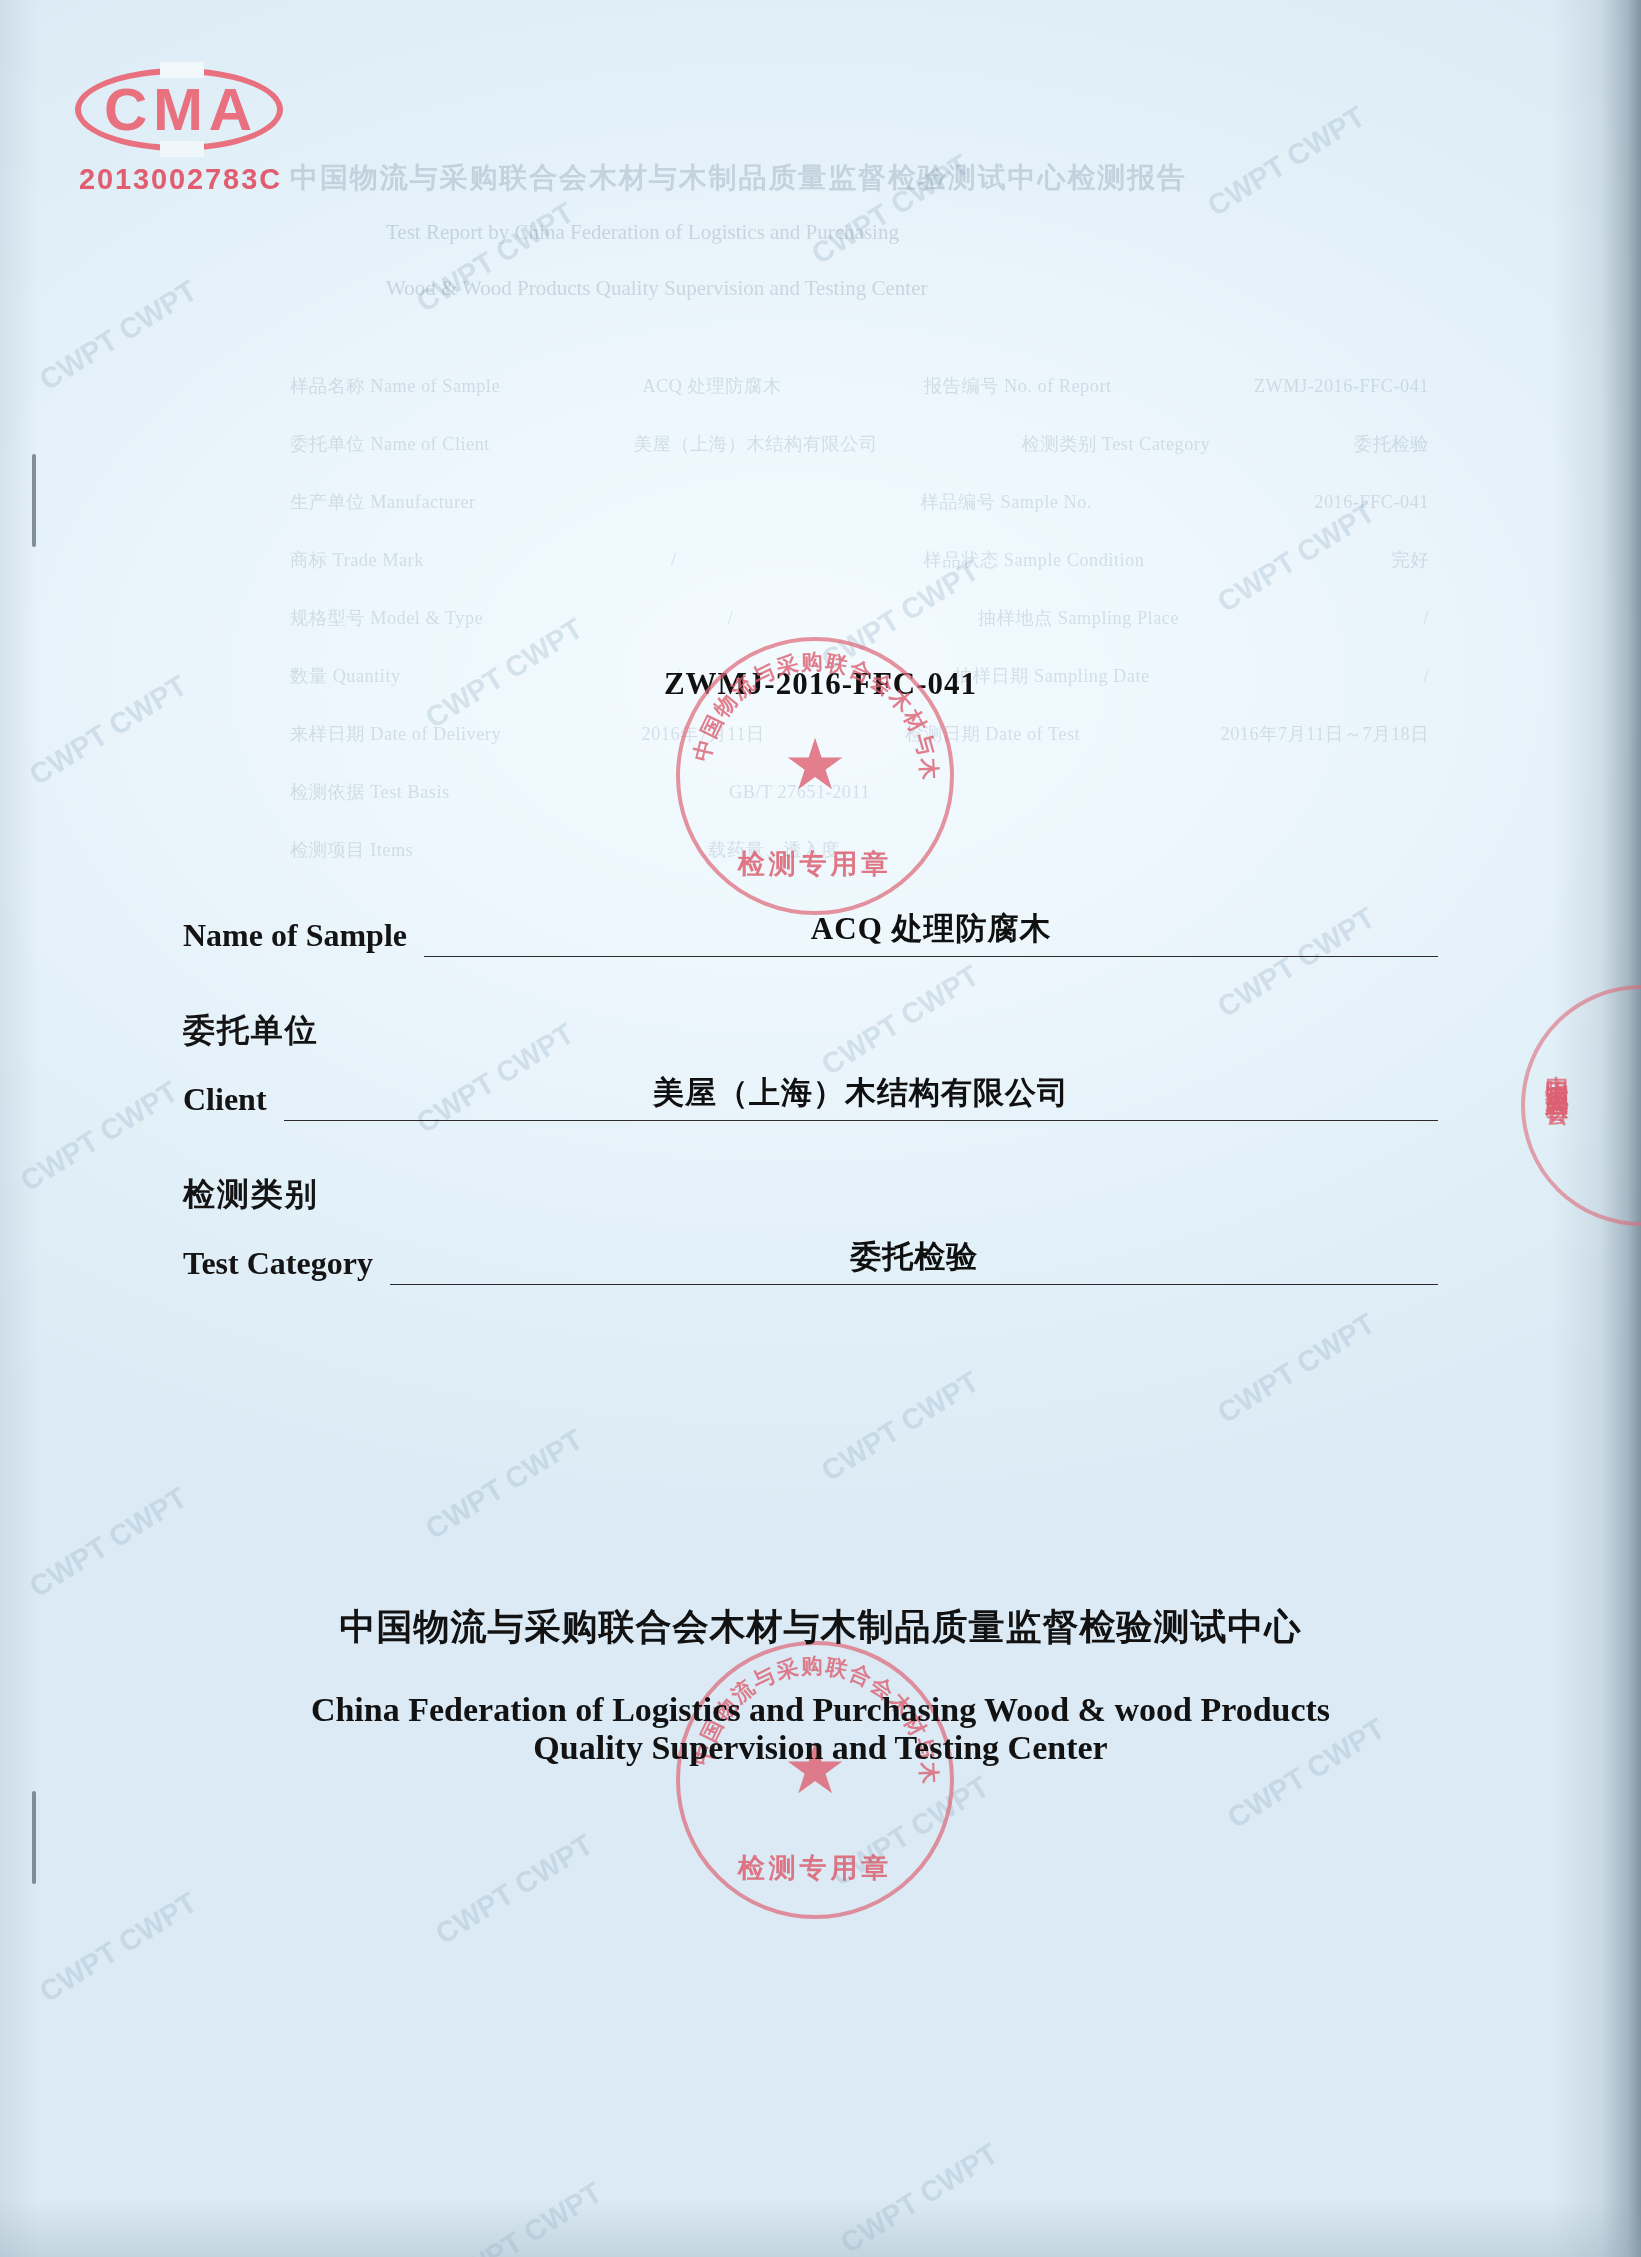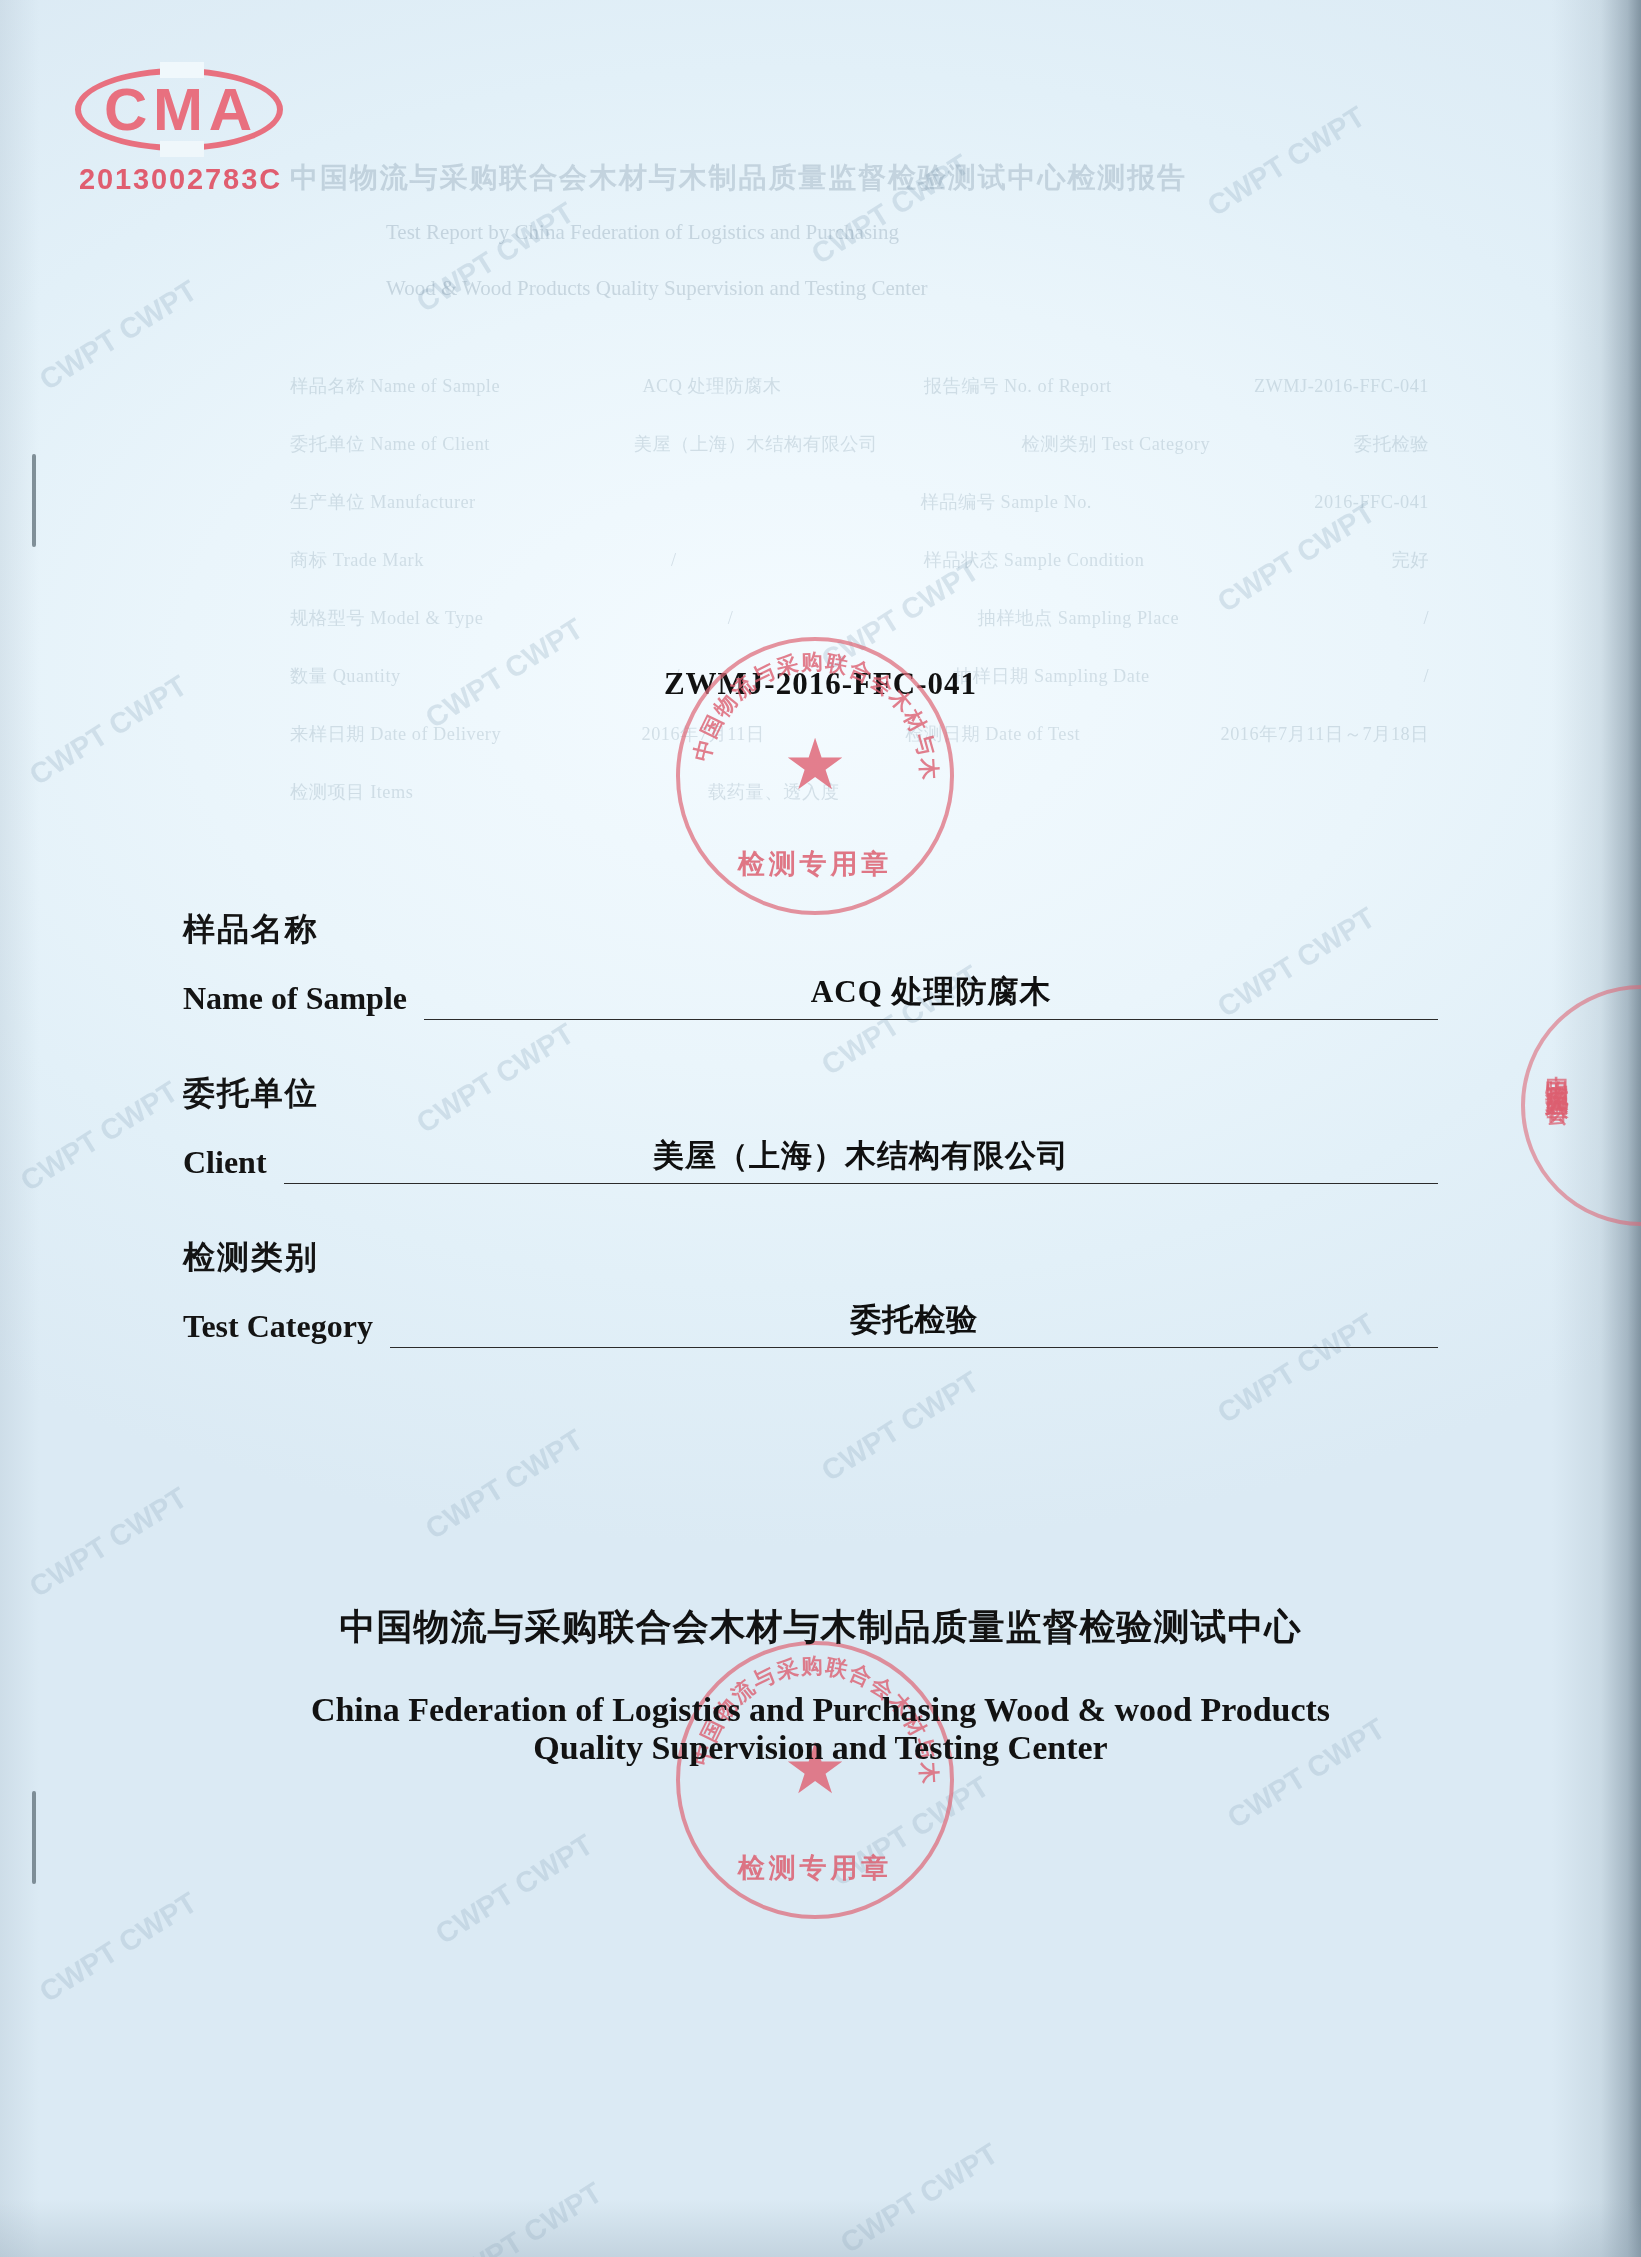--- a/index.html
+++ b/index.html
@@ -377,20 +377,26 @@
         <span>抽样日期 Sampling Date</span>
         <span>/</span>
       </div>
       <div class="ghost-row">
         <span>来样日期 Date of Delivery</span>
         <span>2016年7月11日</span>
         <span>检测日期 Date of Test</span>
         <span>2016年7月11日～7月18日</span>
       </div>
       <div class="ghost-row">
+        <span>检测依据 Test Basis</span>
+        <span>GB/T 27651-2011</span>
+        <span></span>
+        <span></span>
+      </div>
+      <div class="ghost-row">
         <span>检测项目 Items</span>
         <span>载药量、透入度</span>
         <span></span>
         <span></span>
       </div>
     </div>
 
   <div class="edge-left"></div>
   <div class="edge-right"></div>
   <div class="edge-bottom"></div>
@@ -416,21 +422,20 @@
         </defs>
       <text><textPath href="#arcC" startOffset="4%">中国物流与采购联合会木材与木制品质量监督检验测试中心</textPath></text>
     </svg>
     <div class="seal-inner-star">★</div>
     <div class="seal-bottom-text">检测专用章</div>
   </div>
 
   <div class="fields">
 
     <div class="field">
-      <div class="field-cn">样品名称</div>
       <div class="field-row">
         <div class="field-en">Name of Sample</div>
         <div class="field-value-wrap">
           <span class="field-value">ACQ 处理防腐木</span>
         </div>
       </div>
     </div>
 
     <div class="field">
       <div class="field-cn">委托单位</div>

